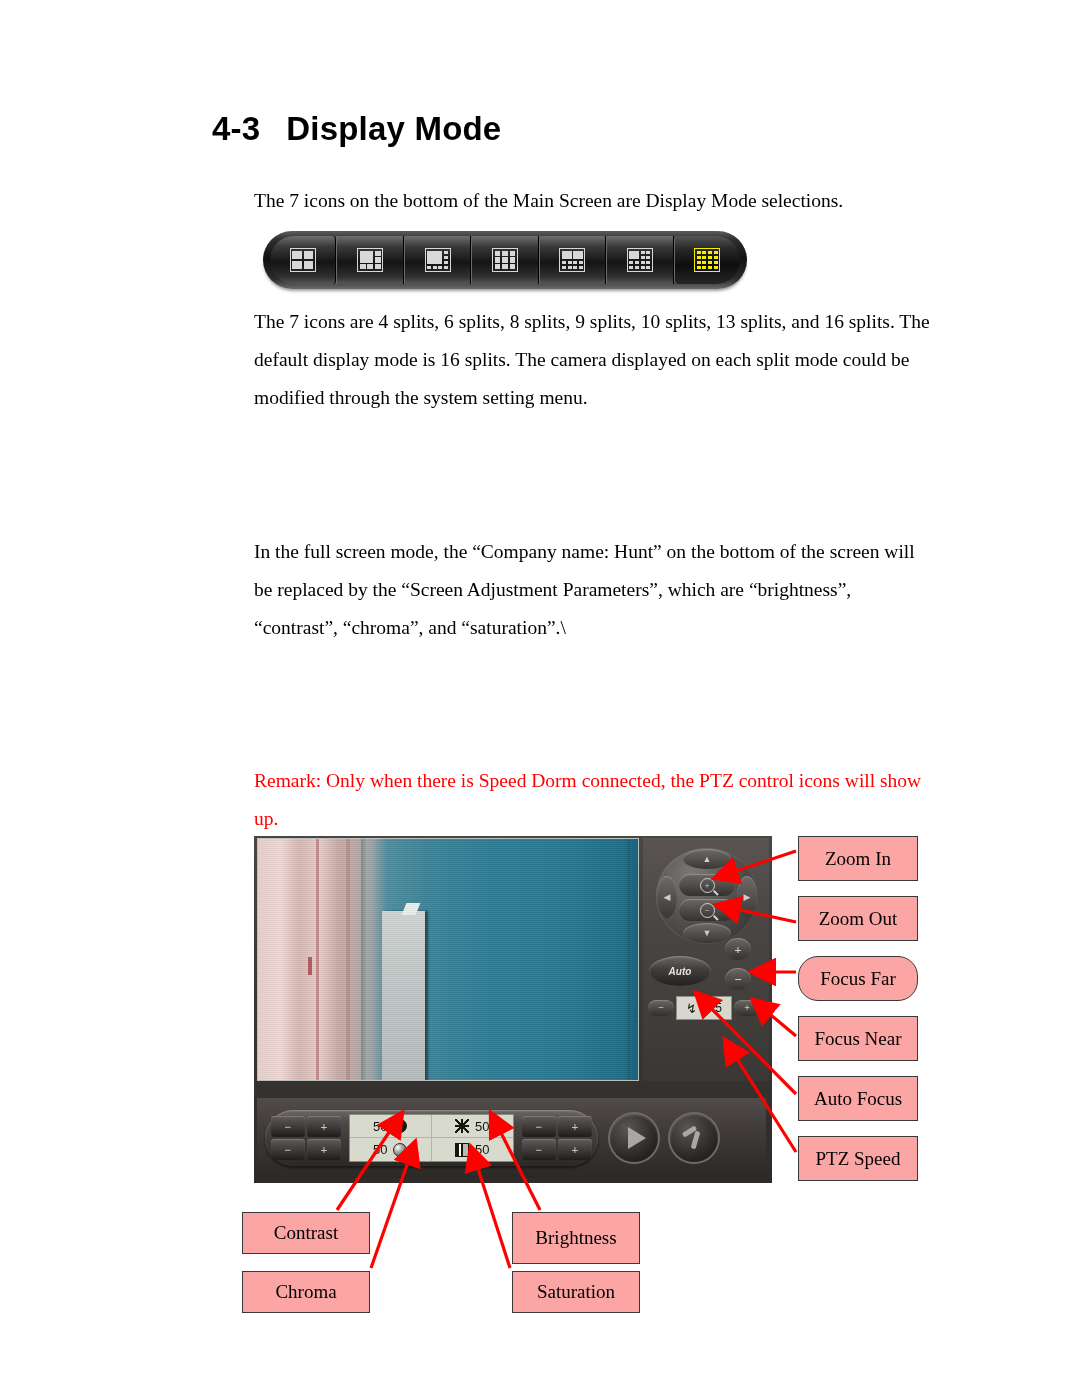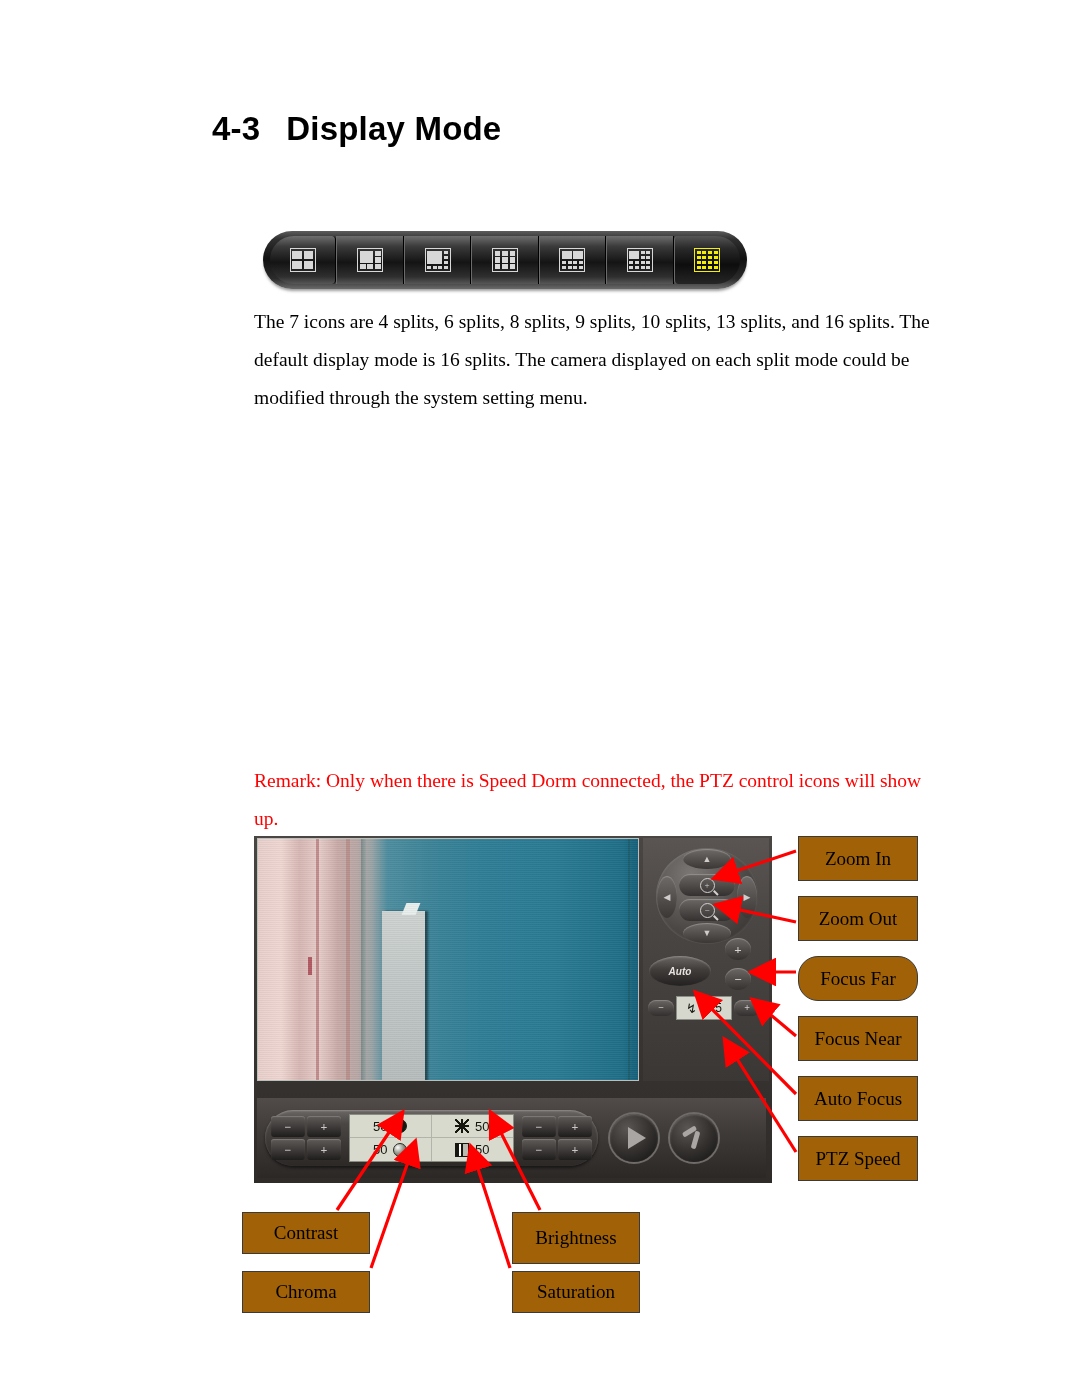--- a/index.html
+++ b/index.html
@@ -418,21 +418,21 @@
     width: 5px; height: 18px;
     background: #a9a6a4;
     transform: rotate(16deg);
     border-radius: 2px;
   }
 
   
   .callout {
     position: absolute;
     border: 1.6px solid #3a3a3a;
-    background: #a16207;
+    background: #fca5a5;
     display: flex;
     align-items: center;
     justify-content: center;
     font-size: 19px;
     color: #000000;
     box-sizing: border-box;
   }
   .right-callouts .callout { left: 778px; width: 120px; height: 45px; }
 
   
@@ -445,20 +445,21 @@
 </style>
 </head>
 <body>
 
 <div class="page">
 
   <div class="heading">
     <span class="num">4-3</span><span>Display Mode</span>
   </div>
 
+  <div class="para" style="top:182px;">The 7 icons on the bottom of the Main Screen are Display Mode selections.</div>
 
   <div class="toolbar-wrap">
     <div class="toolbar">
 
       <div class="tb-btn">
         <span class="grid-icon g4">
           <i></i>
             <i></i>
             <i></i>
             <i></i>
@@ -556,20 +557,21 @@
             <i></i>
         </span>
       </div>
 
     </div>
   </div>
 
   <div class="para" style="top:303px;">The 7 icons are 4 splits, 6 splits, 8 splits, 9 splits, 10 splits, 13 splits, and 16 splits. The default display mode is 16 splits. The camera displayed on each split mode could be modified through the system setting menu.</div>
 
 
+  <div class="para" style="top:533px;">In the full screen mode, the “Company name: Hunt” on the bottom of the screen will be replaced by the “Screen Adjustment Parameters”, which are “brightness”, “contrast”, “chroma”, and “saturation”.\</div>
 
 
   <div class="para red" style="top:762px;">Remark: Only when there is Speed Dorm connected, the PTZ control icons will show up.</div>
 
   <div class="figure">
     <div class="dvr">
 
       <div class="video">
         <span class="post"></span>
         <span class="post2"></span>

